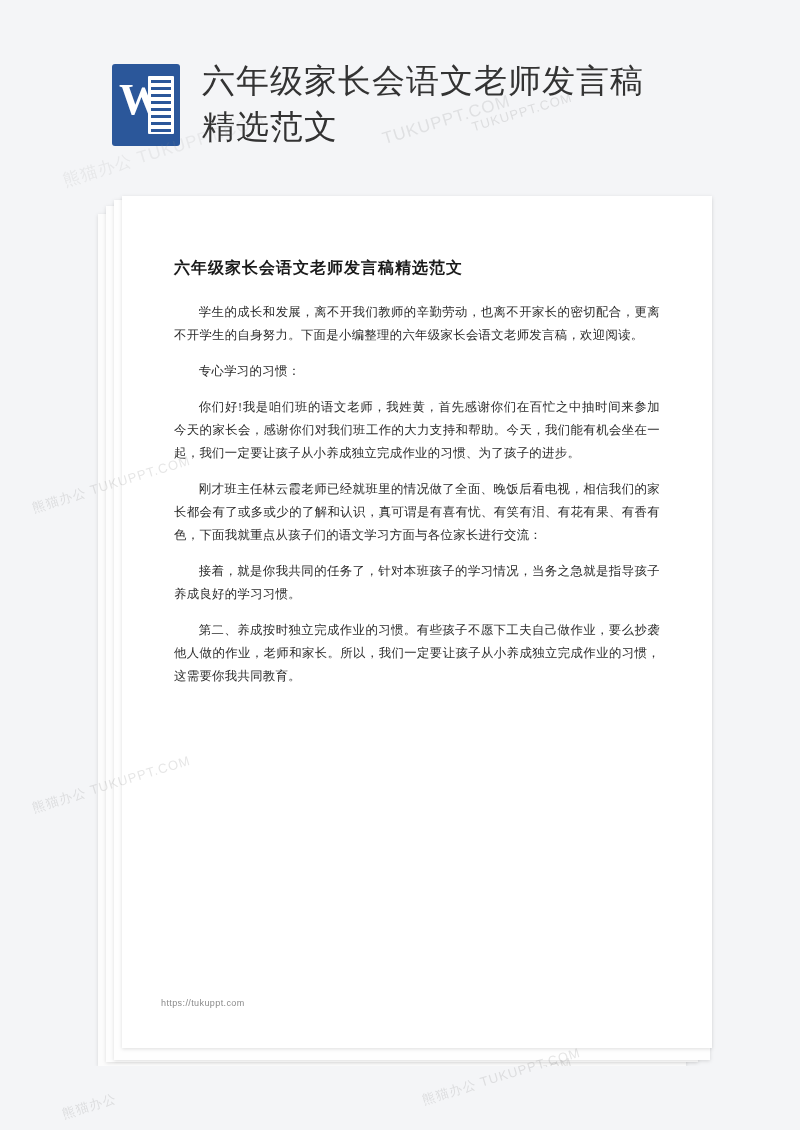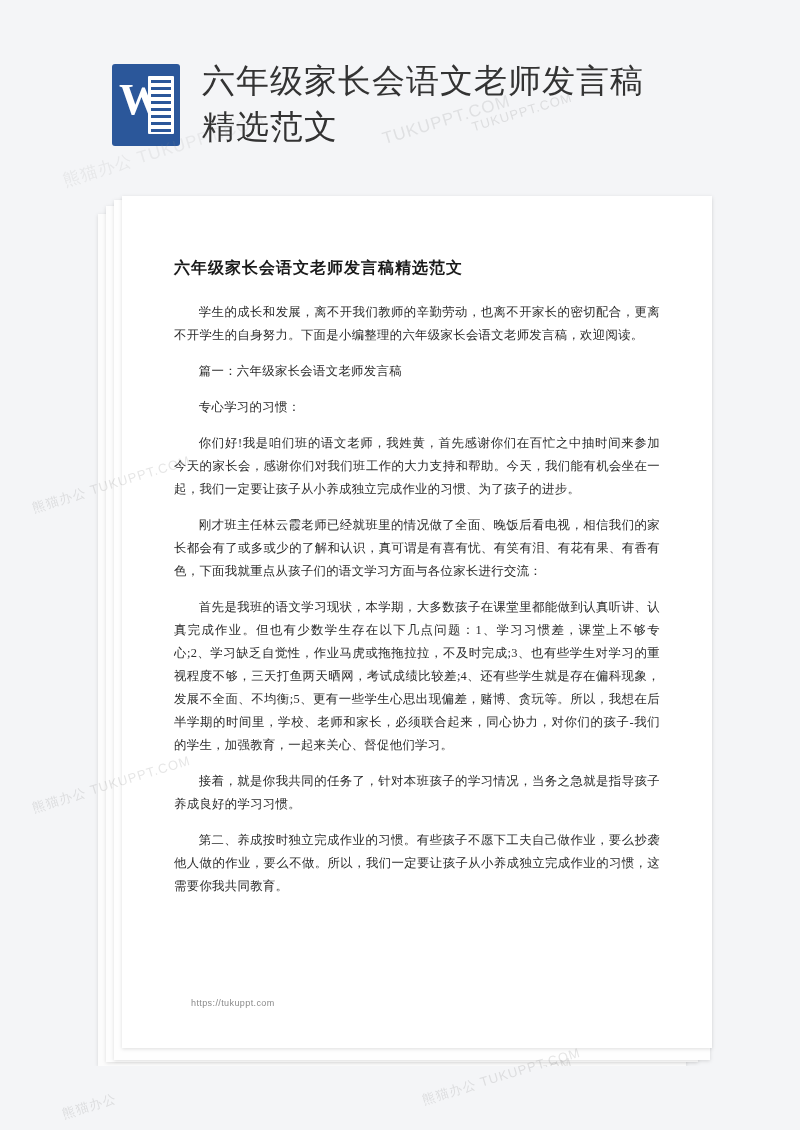--- a/index.html
+++ b/index.html
@@ -100,21 +100,21 @@
     font-size: 12.4px;
     line-height: 23px;
     color: #2b2b2b;
     text-align: justify;
     margin: 8px 0 13px 0;
     letter-spacing: 0.3px;
   }
   .doc-p.indent { text-indent: 2em; }
   .doc-footer {
     position: absolute;
-    left: 69px; bottom: 40px;
+    left: 39px; bottom: 40px;
     font-family: "Liberation Sans", sans-serif;
     font-size: 9px;
     color: #8a8a8a;
     letter-spacing: 0.4px;
   }
 
   
   .wm {
     position: absolute;
     color: rgba(120,120,120,0.16);
@@ -166,27 +166,25 @@
 
   <div class="doc-stack">
     <div class="sheet sheet-back3"></div>
     <div class="sheet sheet-back2"></div>
     <div class="sheet sheet-back1"></div>
 
     <div class="sheet sheet-front">
       <div class="doc-title">六年级家长会语文老师发言稿精选范文</div>
 
       <p class="doc-p indent">学生的成长和发展，离不开我们教师的辛勤劳动，也离不开家长的密切配合，更离不开学生的自身努力。下面是小编整理的六年级家长会语文老师发言稿，欢迎阅读。</p>
-      <p class="doc-p indent">篇一：六年级家长会语文老师发言稿</p>
       <p class="doc-p indent">专心学习的习惯：</p>
       <p class="doc-p indent">你们好!我是咱们班的语文老师，我姓黄，首先感谢你们在百忙之中抽时间来参加今天的家长会，感谢你们对我们班工作的大力支持和帮助。今天，我们能有机会坐在一起，我们一定要让孩子从小养成独立完成作业的习惯、为了孩子的进步。</p>
       <p class="doc-p indent">刚才班主任林云霞老师已经就班里的情况做了全面、晚饭后看电视，相信我们的家长都会有了或多或少的了解和认识，真可谓是有喜有忧、有笑有泪、有花有果、有香有色，下面我就重点从孩子们的语文学习方面与各位家长进行交流：</p>
-      <p class="doc-p indent">首先是我班的语文学习现状，本学期，大多数孩子在课堂里都能做到认真听讲、认真完成作业。但也有少数学生存在以下几点问题：1、学习习惯差，课堂上不够专心;2、学习缺乏自觉性，作业马虎或拖拖拉拉，不及时完成;3、也有些学生对学习的重视程度不够，三天打鱼两天晒网，考试成绩比较差;4、还有些学生就是存在偏科现象，发展不全面、不均衡;5、更有一些学生心思出现偏差，赌博、贪玩等。所以，我想在后半学期的时间里，学校、老师和家长，必须联合起来，同心协力，对你们的孩子-我们的学生，加强教育，一起来关心、督促他们学习。</p>
       <p class="doc-p indent">接着，就是你我共同的任务了，针对本班孩子的学习情况，当务之急就是指导孩子养成良好的学习习惯。</p>
-      <p class="doc-p indent">第二、养成按时独立完成作业的习惯。有些孩子不愿下工夫自己做作业，要么抄袭他人做的作业，要么不做。所以，我们一定要让孩子从小养成独立完成作业的习惯，这需要你我共同教育。</p>
+      <p class="doc-p indent">第二、养成按时独立完成作业的习惯。有些孩子不愿下工夫自己做作业，要么抄袭他人做的作业，老师和家长。所以，我们一定要让孩子从小养成独立完成作业的习惯，这需要你我共同教育。</p>
 
       <div class="doc-footer">https://tukuppt.com</div>
     </div>
   </div>
 
   <div class="wm small" style="left:30px; top:500px;">熊猫办公 TUKUPPT.COM</div>
   <div class="wm small" style="left:30px; top:800px;">熊猫办公 TUKUPPT.COM</div>
   <div class="wm small" style="left:470px; top:120px;">TUKUPPT.COM</div>
   <div class="wm small" style="left:470px; top:1085px;">TUKUPPT.COM</div>
 

